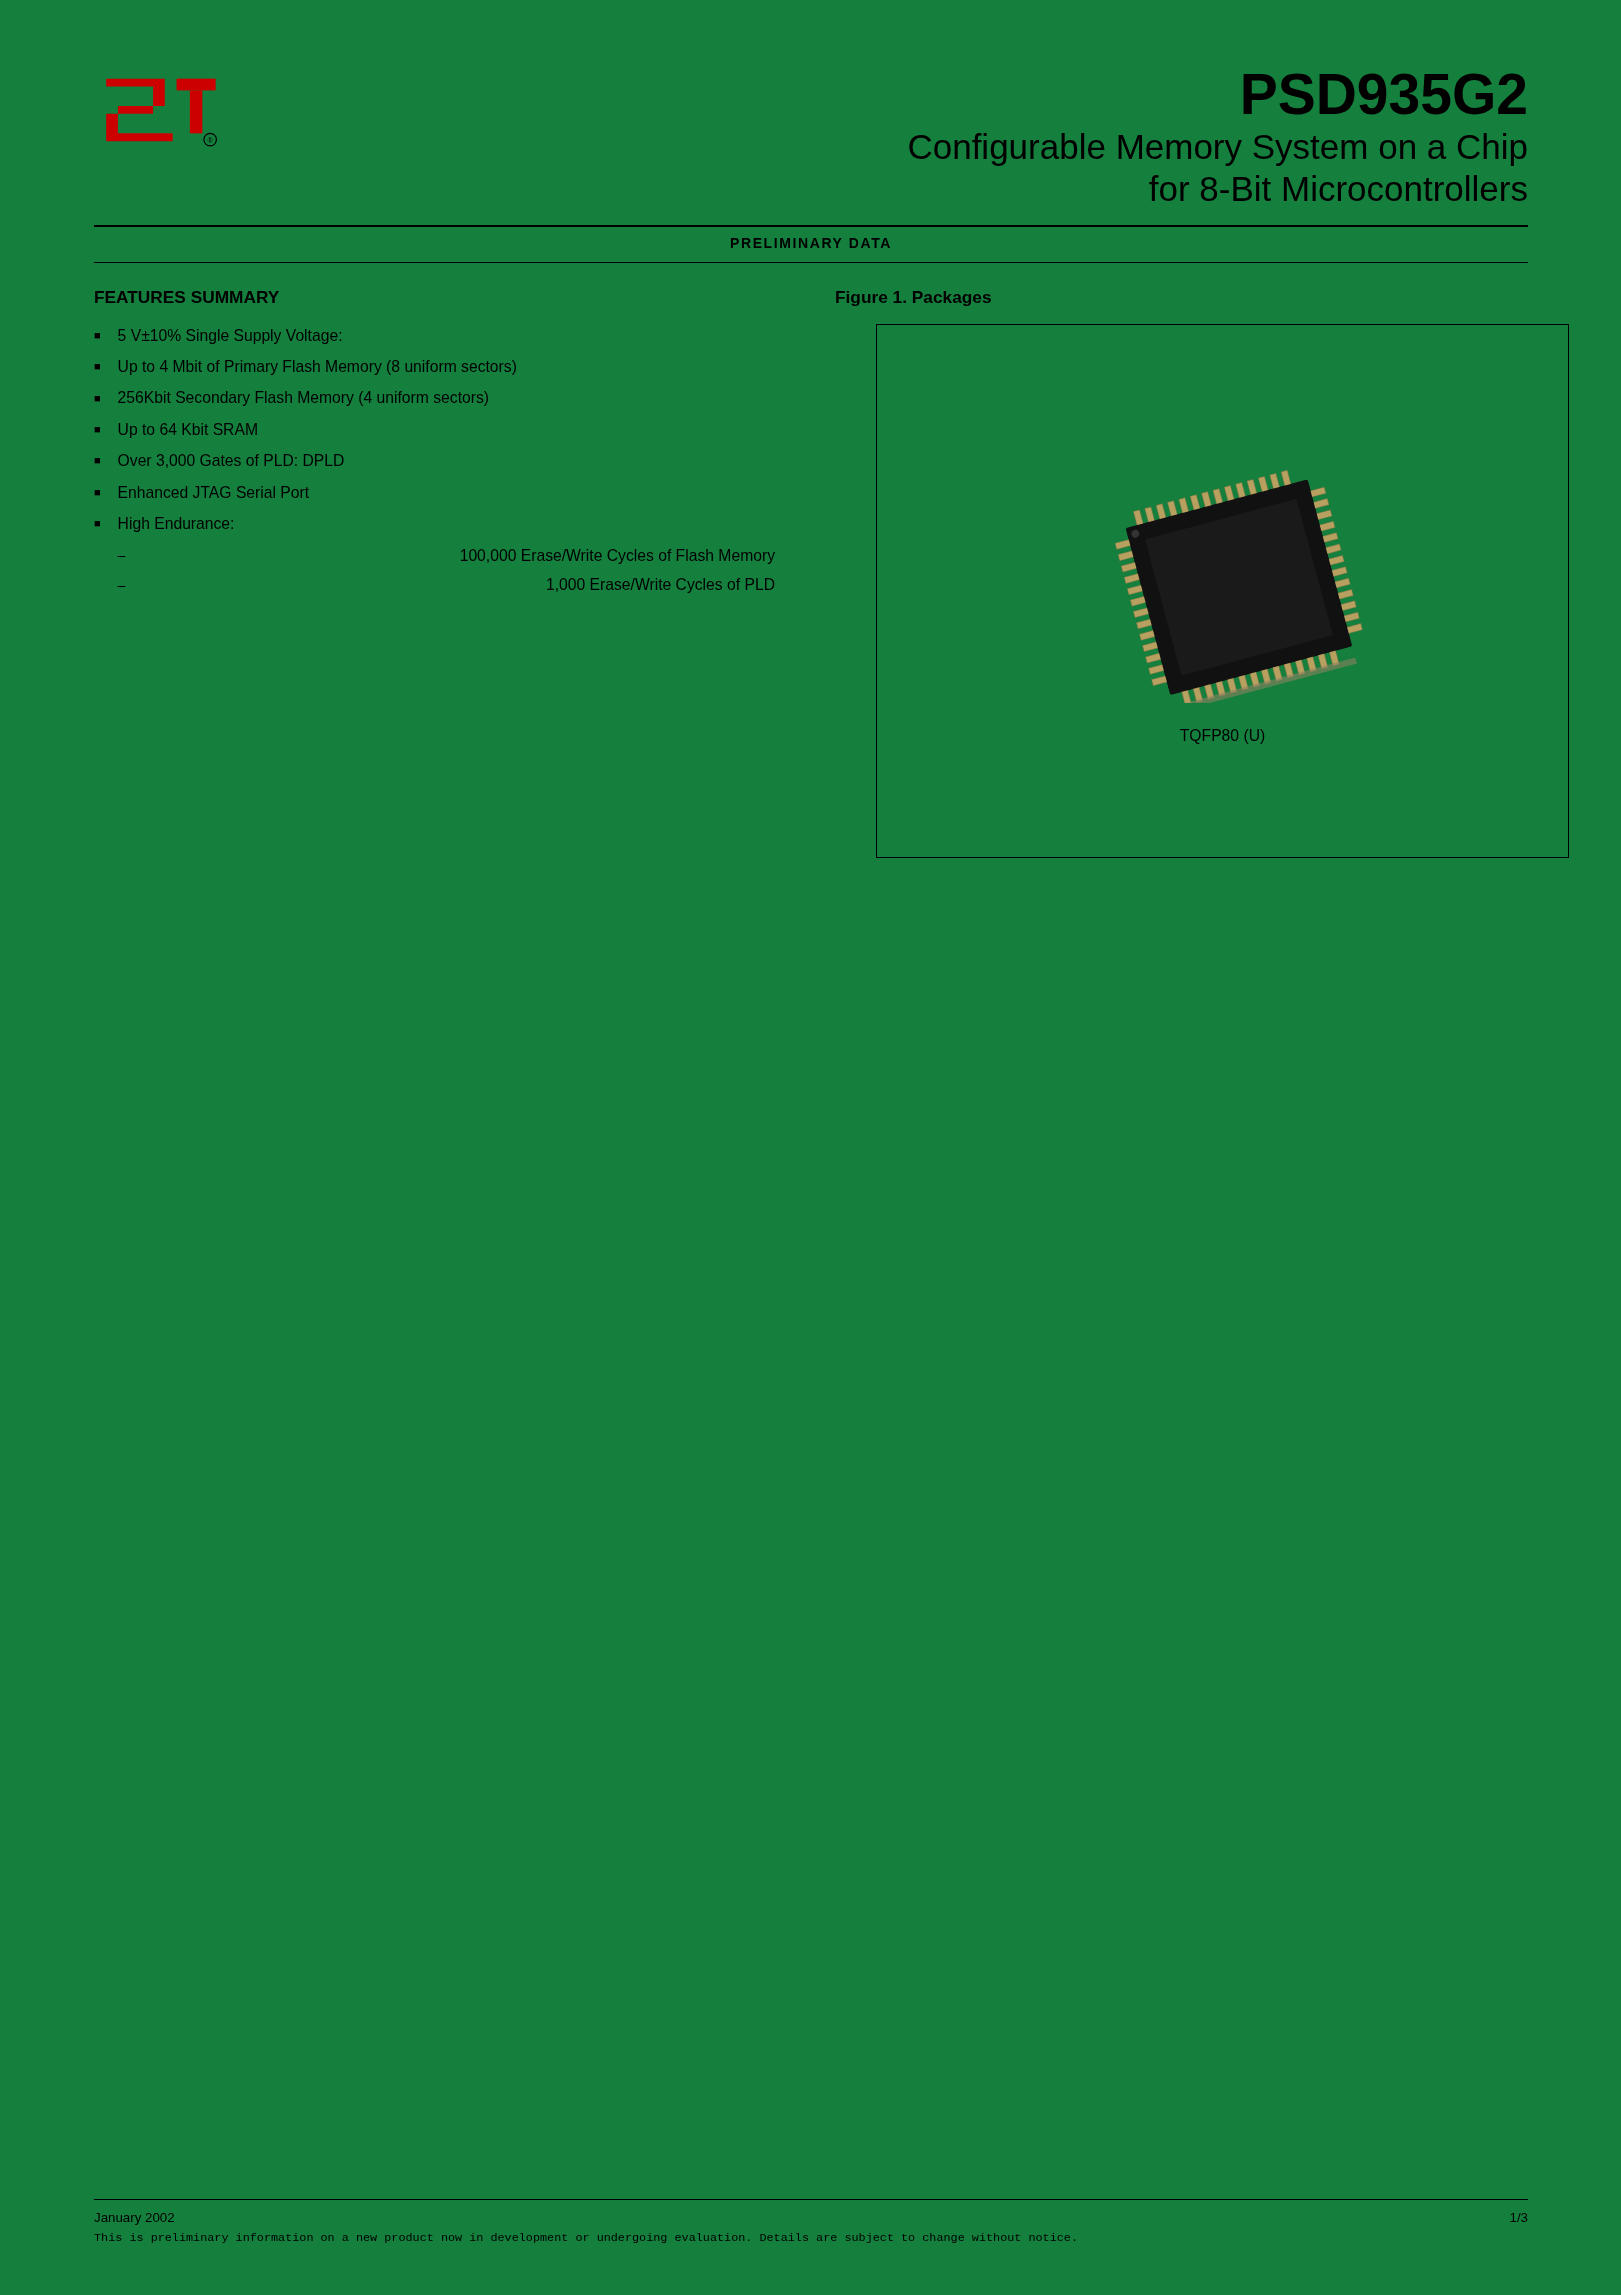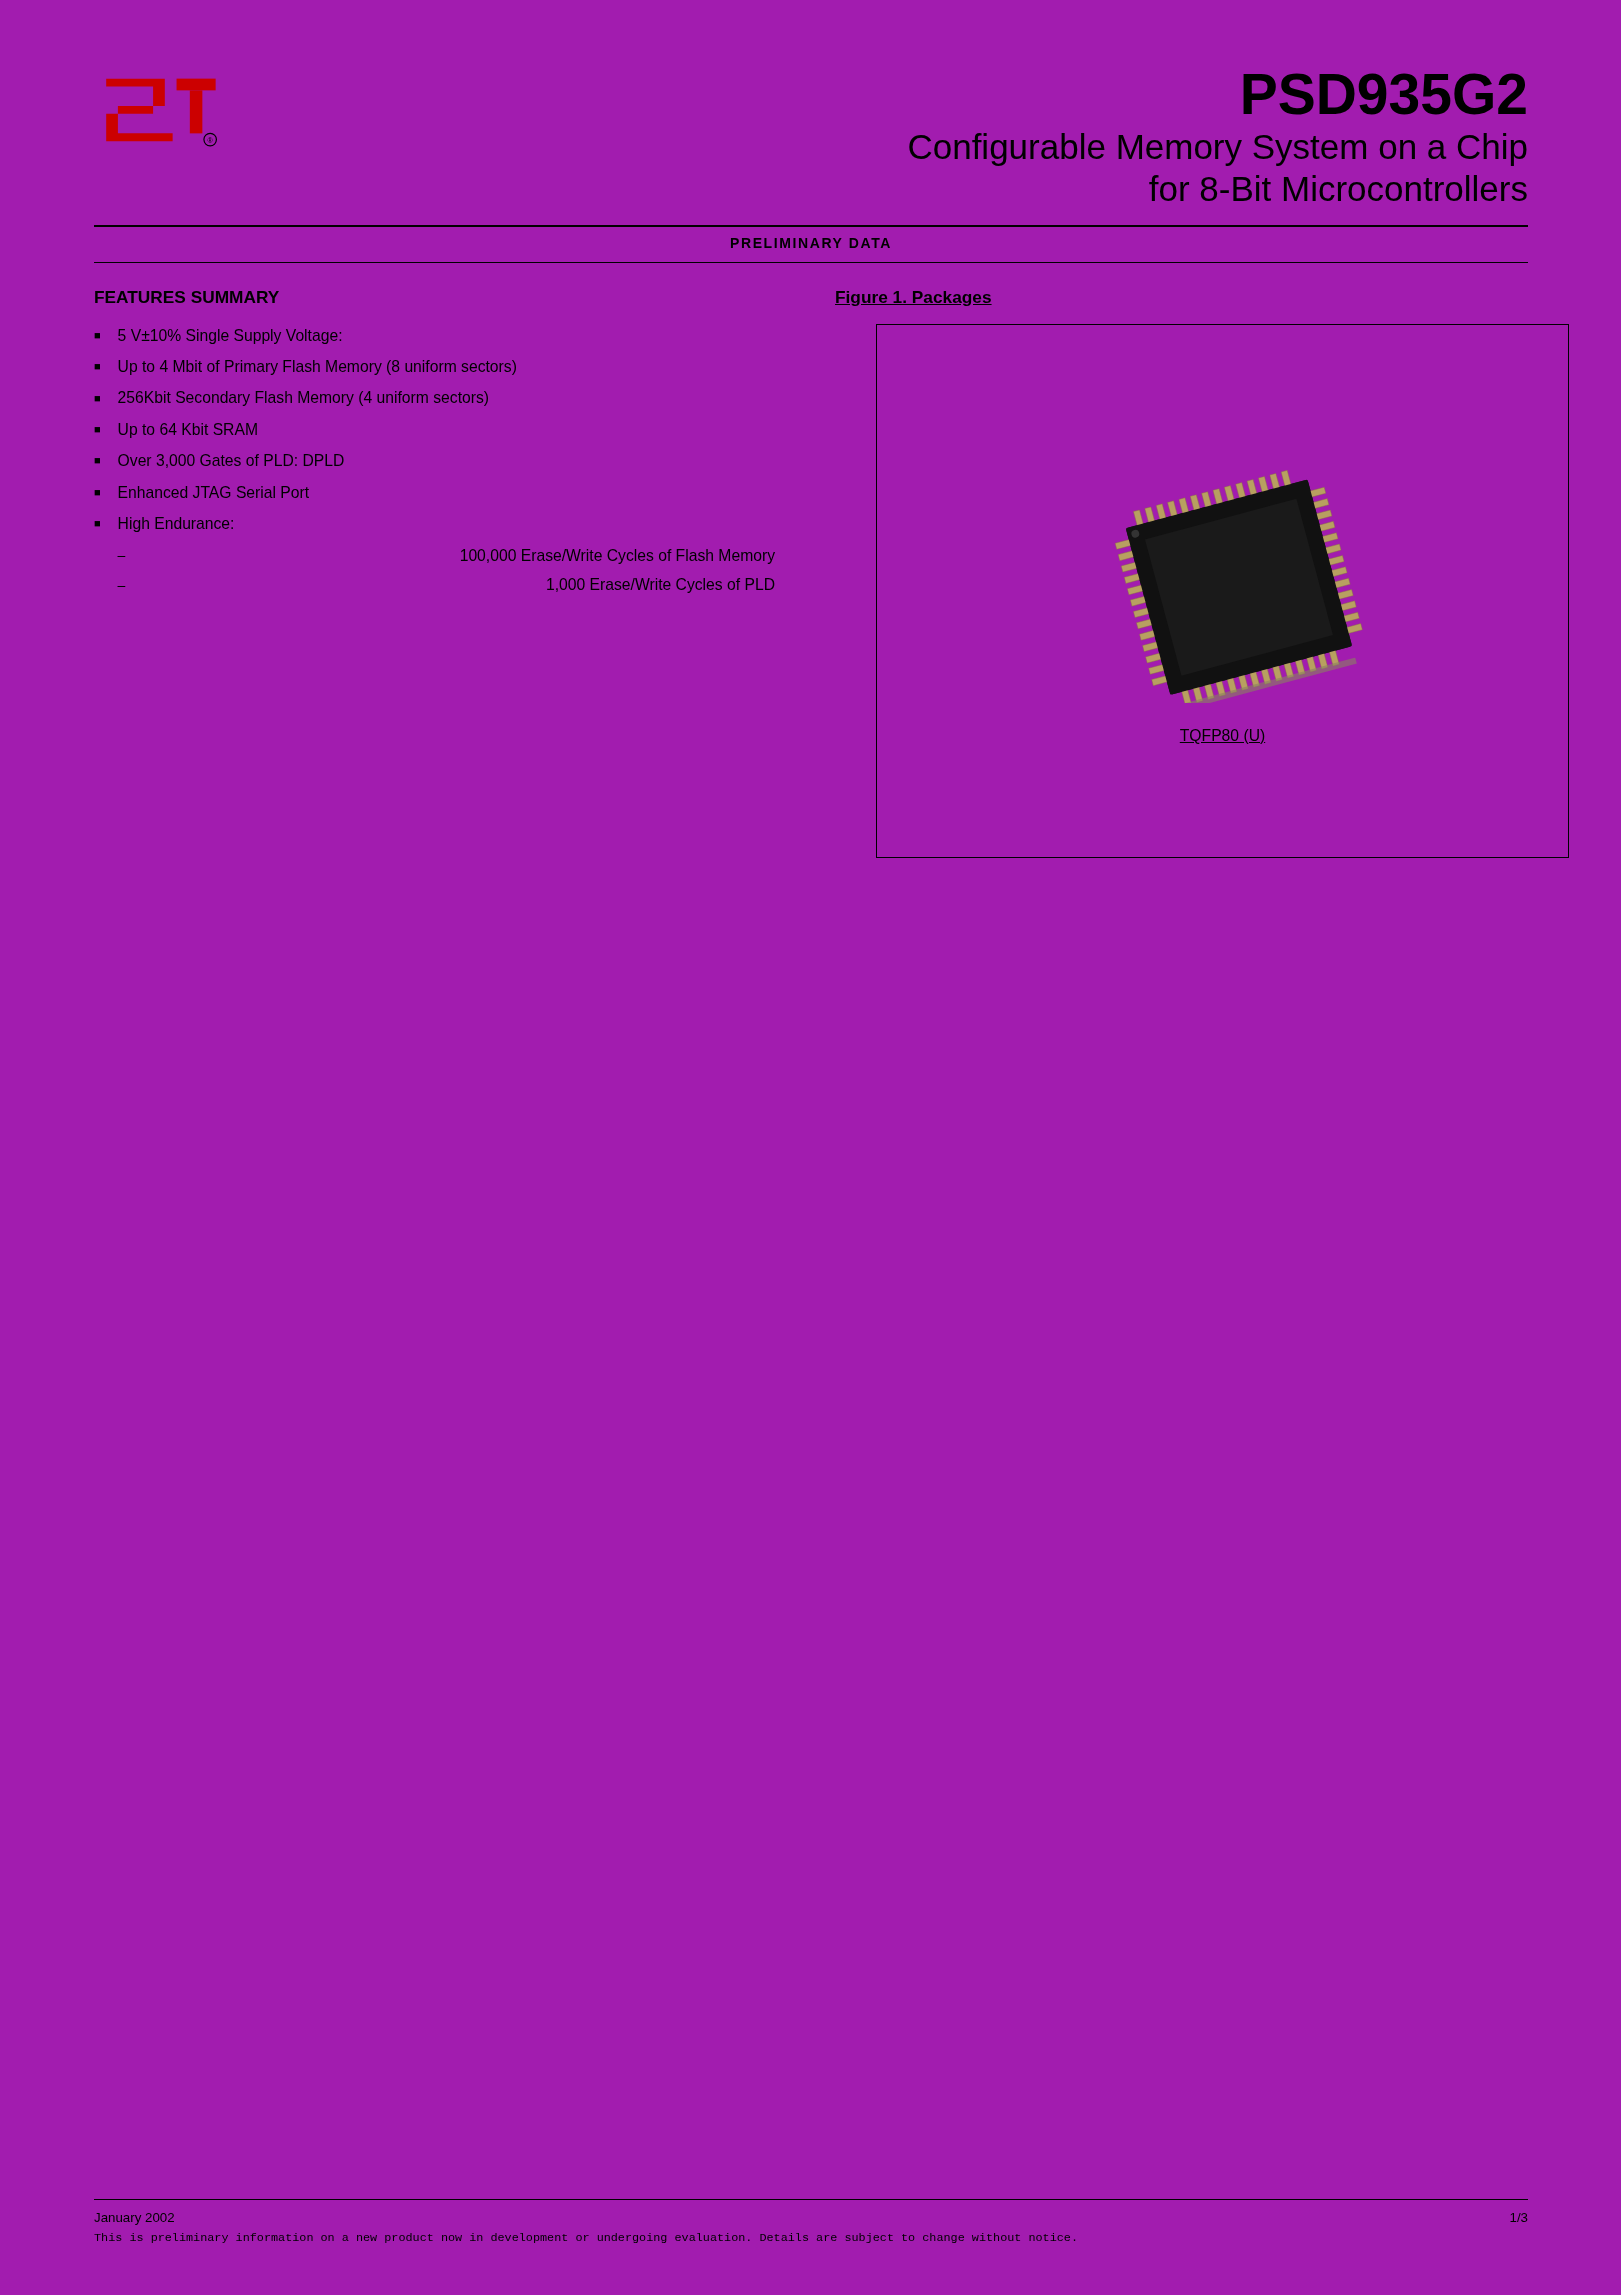--- a/index.html
+++ b/index.html
@@ -13,21 +13,21 @@
       font-family: Arial, Helvetica, sans-serif;
       font-size: 11px;
       color: #000000;
       width: 1622px;
       min-height: 2295px;
     }
 
     .page {
       width: 1622px;
       min-height: 2295px;
-      background: #a21caf;
+      background: #15803d;
       padding: 63px 94px 63px 94px;
       position: relative;
     }
 
     
     .header {
       display: flex;
       align-items: flex-start;
       justify-content: space-between;
       border-bottom: 2.4px solid #000;
@@ -92,21 +92,20 @@
     }
 
     .left-column {
       flex: 1;
       min-width: 0;
     }
 
     .right-column {
       width: 693px;
       flex-shrink: 0;
-      text-decoration: underline;
     }
 
     
     .features-title {
       font-size: 17.3px;
       font-weight: bold;
       margin-bottom: 15.7px;
       color: #000;
     }
 

